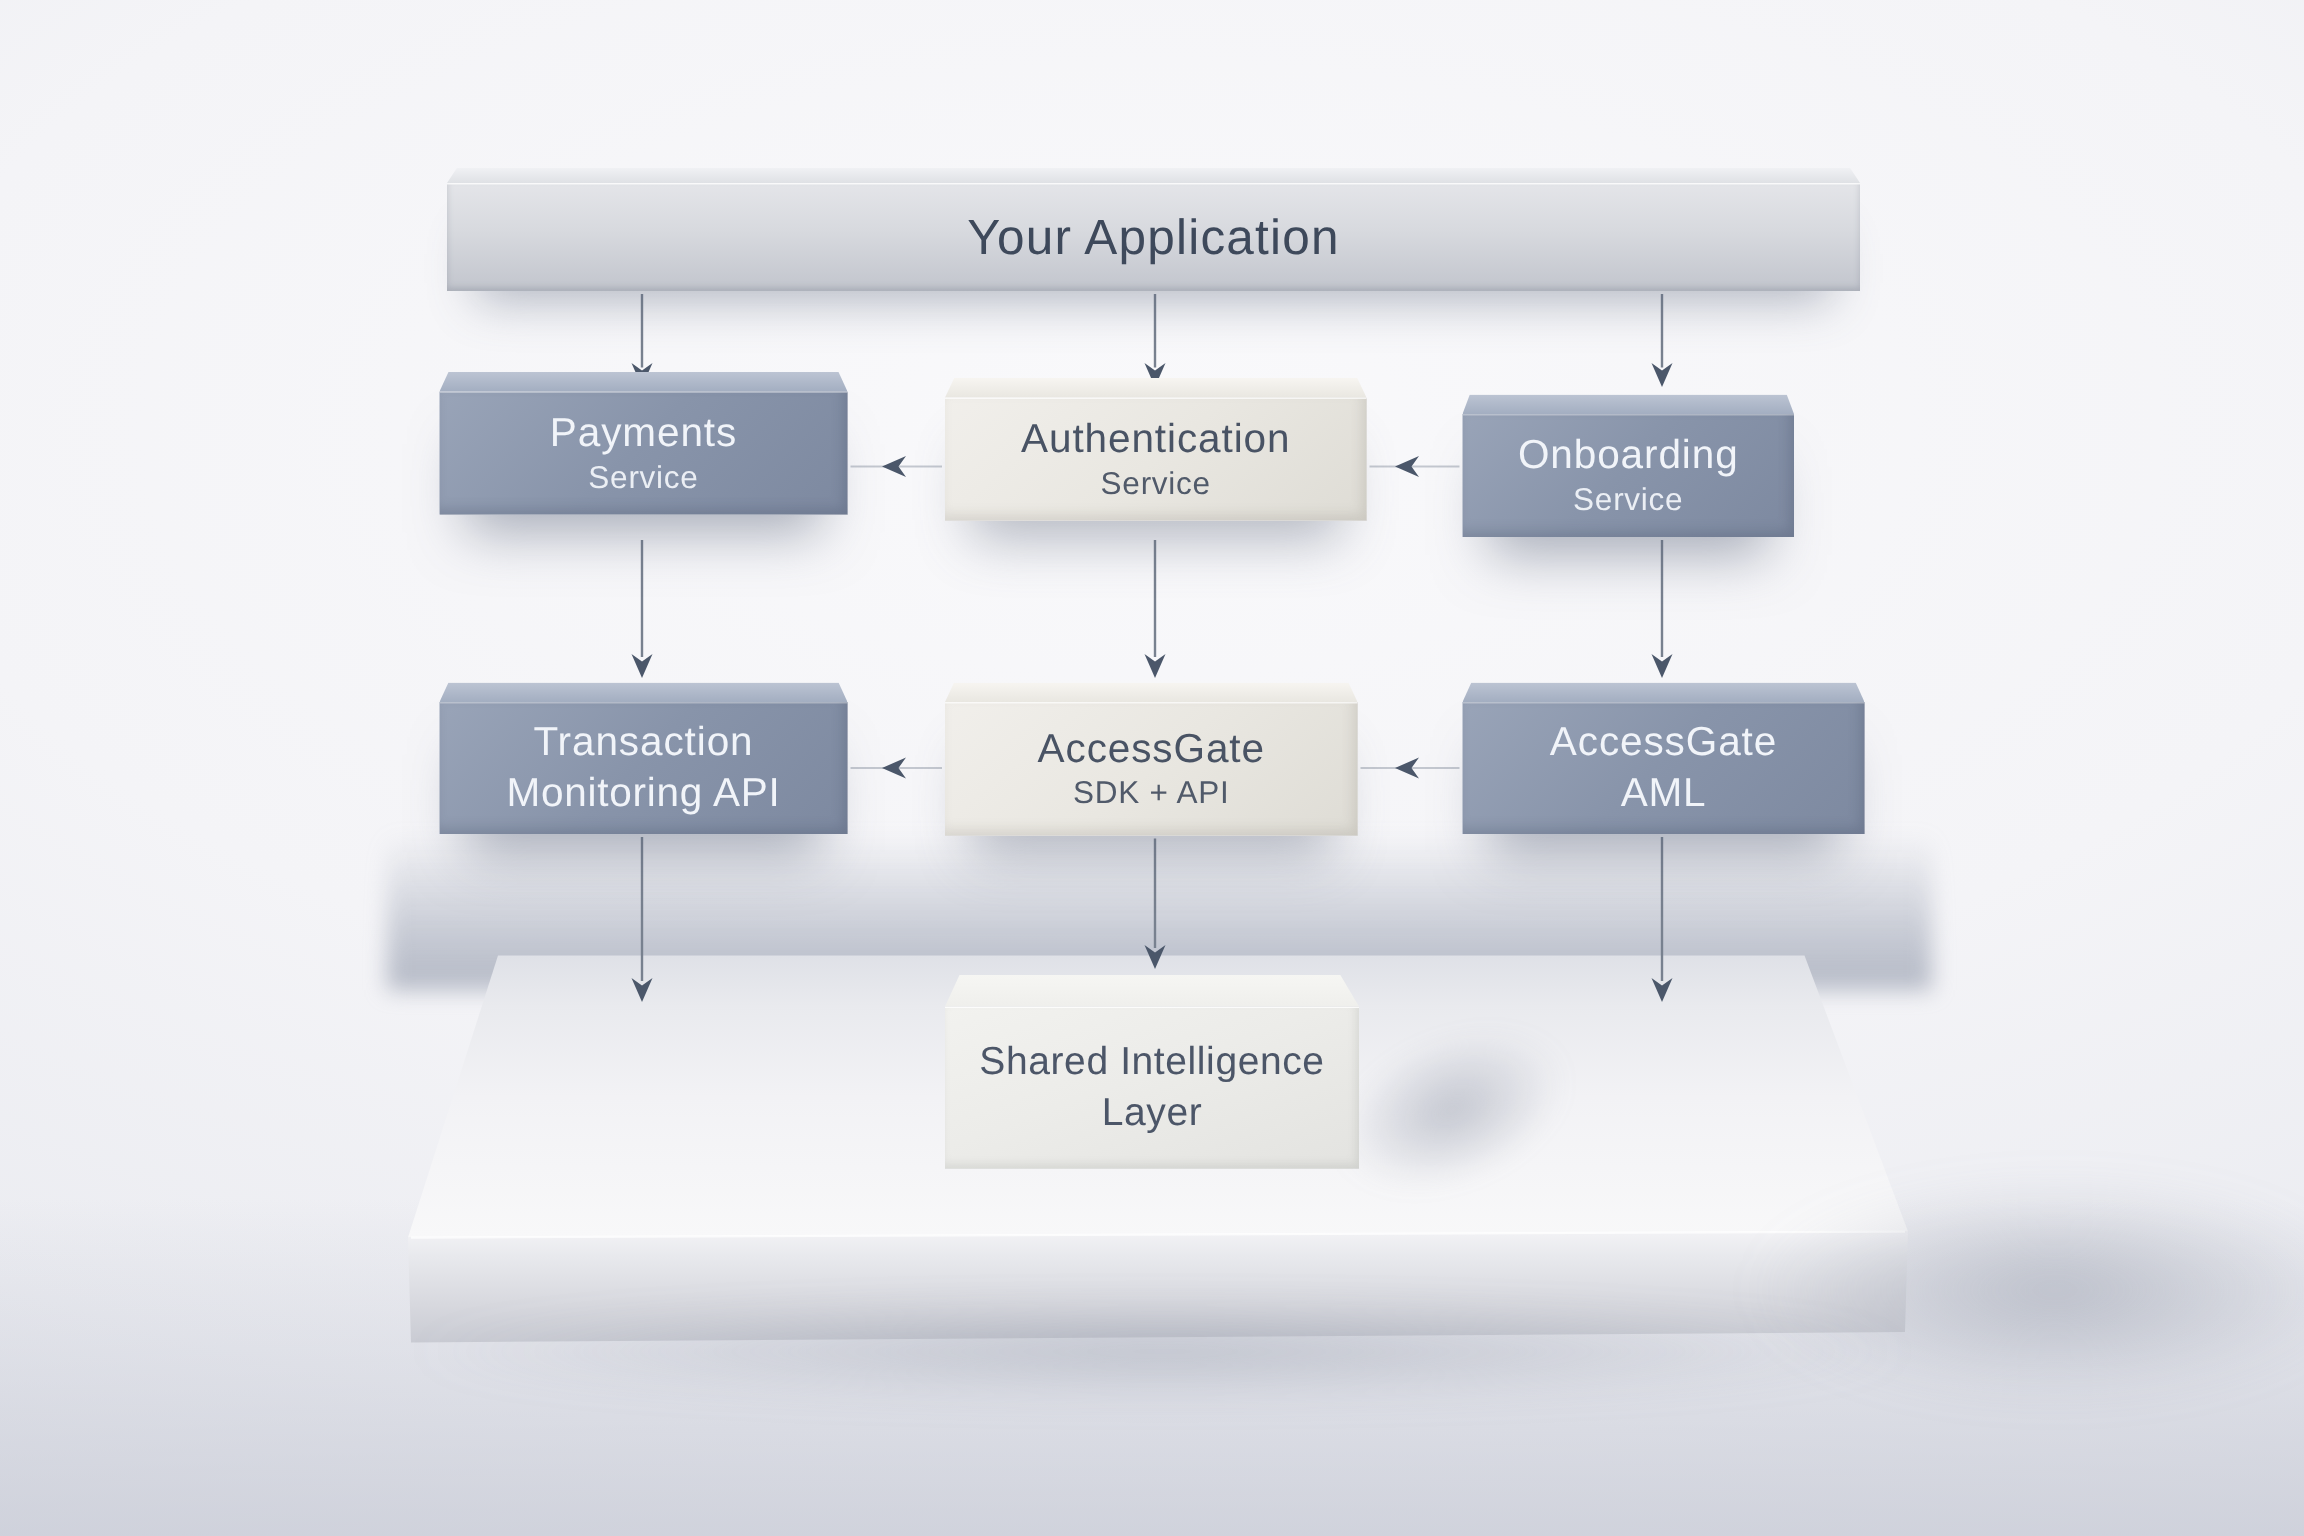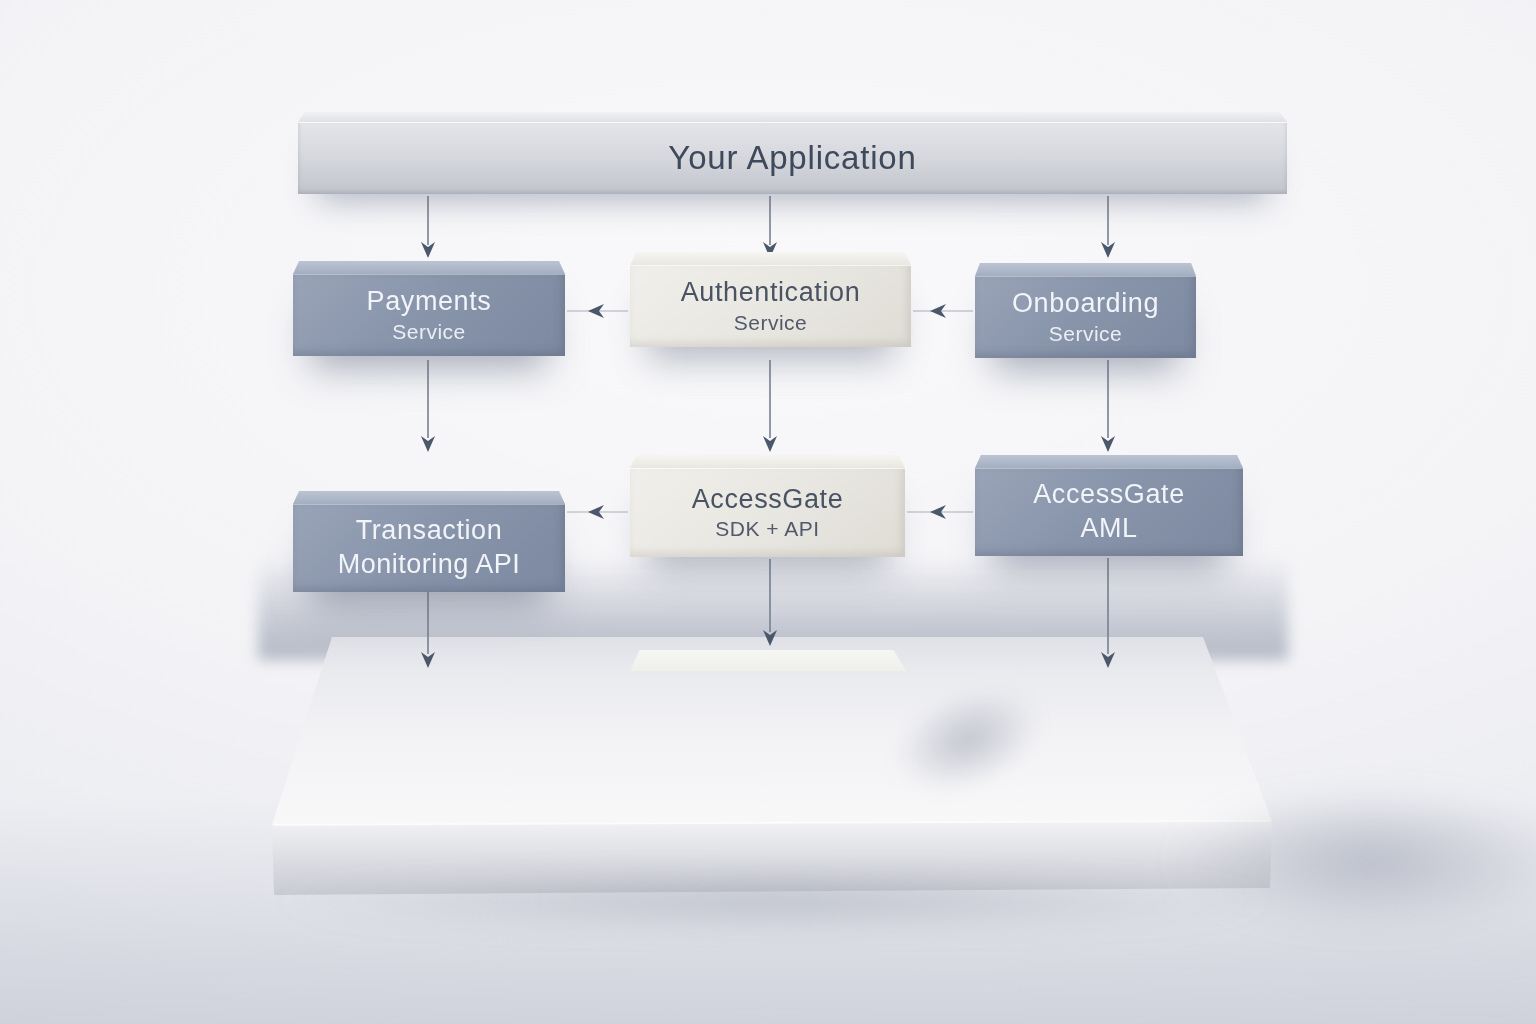--- a/index.html
+++ b/index.html
@@ -52,21 +52,21 @@
     color:#f1f4f9;
     box-shadow:inset 0 1px 0 rgba(255,255,255,.35), inset -3px -4px 8px rgba(58,68,90,.22);
   }
   .cream { box-shadow:0 30px 36px -18px rgba(96,104,124,.45); }
   .cream .top   { background:linear-gradient(to bottom, #f7f5f1, #e9e7e1); }
   .cream .front {
     background:linear-gradient(140deg, #f1efeb 0%, #e9e7e1 50%, #dedcd5 100%);
     color:#495364;
     box-shadow:inset 0 1px 0 rgba(255,255,255,.7), inset -3px -4px 8px rgba(120,118,108,.18);
   }
-  .silver { box-shadow:0 26px 32px -20px rgba(92,102,124,.45);padding-left:47px; }
+  .silver { box-shadow:0 26px 32px -20px rgba(92,102,124,.45); }
   .silver .top { height:10px; clip-path:polygon(0.7% 0, 99.3% 0, 100% 100%, 0 100%);
     background:linear-gradient(to bottom, #f0f1f4, #dfe1e5); }
   .silver .front {
     top:10px;
     background:linear-gradient(to bottom, #e4e5e9 0%, #d7d9de 45%, #c2c5cd 100%);
     color:#3e495b;
     box-shadow:inset 0 1px 0 rgba(255,255,255,.8), inset 0 -2px 4px rgba(90,98,115,.25);
   }
   .t1 { font-size:27px; letter-spacing:.6px; }
   .t2 { font-size:21px; letter-spacing:.5px; opacity:.95;text-align:right; }
@@ -118,20 +118,24 @@
     <polygon points="272,825 1272,821 1270,888 274,895" fill="url(#gFront)"></polygon>
     <line x1="274" y1="825" x2="1270" y2="821" stroke="#ffffff" stroke-opacity="0.75" stroke-width="1.5"></line>
   </svg>
 
   <div class="floor-shadow-front"></div>
   <div class="floor-shadow-right"></div>
 
   <div class="sil-shadow"></div>
   <div class="sil">
     <div class="top"></div>
+    <div class="front">
+      <div>Shared Intelligence</div>
+      <div>Layer</div>
+    </div>
   </div>
 
   <svg class="connector-svg" width="1536" height="1024" viewBox="0 0 1536 1024">
 
     <g>
       <line class="vline" x1="428" y1="196" x2="428" y2="245"></line>
       <path class="ahead" d="M428,258 L421,242 L428,247 L435,242 Z"></path>
     </g>
     <g>
       <line class="vline" x1="770" y1="196" x2="770" y2="245"></line>
@@ -187,21 +191,21 @@
     </g>
   </svg>
 
   <div class="node silver" style="left:298px; top:112px; width:942px; height:82px;">
     <div class="top"></div>
     <div class="front">
       <div class="bar-label">Your Application</div>
     </div>
   </div>
 
-  <div class="node blue" style="left:293px; top:261px; width:272px; height:95px;">
+  <div class="node blue" style="left:293px; top:248px; width:272px; height:95px;">
     <div class="top"></div>
     <div class="front">
       <div class="t1">Payments</div>
       <div class="t2">Service</div>
     </div>
   </div>
   <div class="node cream" style="left:630px; top:252px; width:281px; height:95px;">
     <div class="top"></div>
     <div class="front">
       <div class="t1">Authentication</div>
@@ -209,21 +213,21 @@
     </div>
   </div>
   <div class="node blue" style="left:975px; top:263px; width:221px; height:95px;">
     <div class="top"></div>
     <div class="front">
       <div class="t1">Onboarding</div>
       <div class="t2">Service</div>
     </div>
   </div>
 
-  <div class="node blue eq" style="left:293px; top:455px; width:272px; height:101px;margin-top:36px;">
+  <div class="node blue eq" style="left:293px; top:455px; width:272px; height:101px;">
     <div class="top"></div>
     <div class="front">
       <div class="t1">Transaction</div>
       <div class="t2">Monitoring API</div>
     </div>
   </div>
   <div class="node cream" style="left:630px; top:455px; width:275px; height:102px;">
     <div class="top"></div>
     <div class="front">
       <div class="t1">AccessGate</div>

